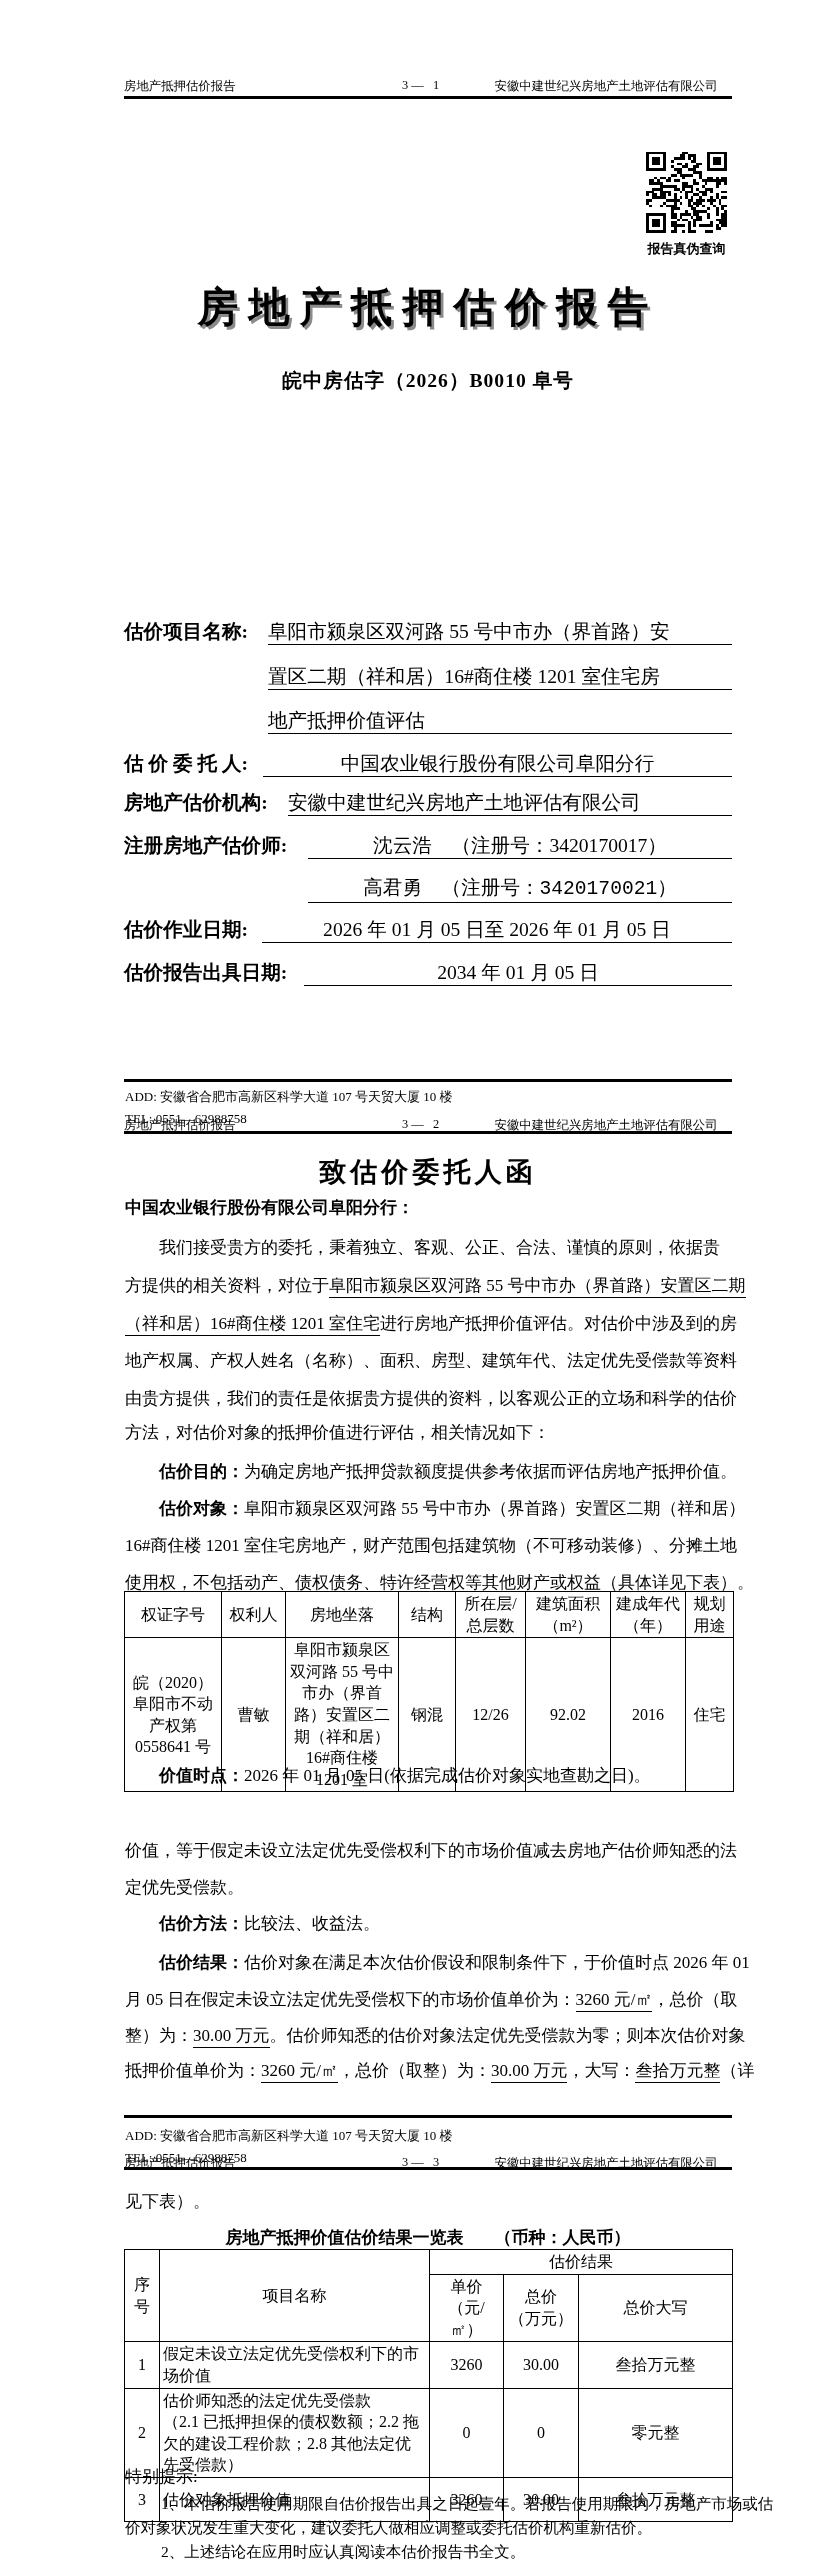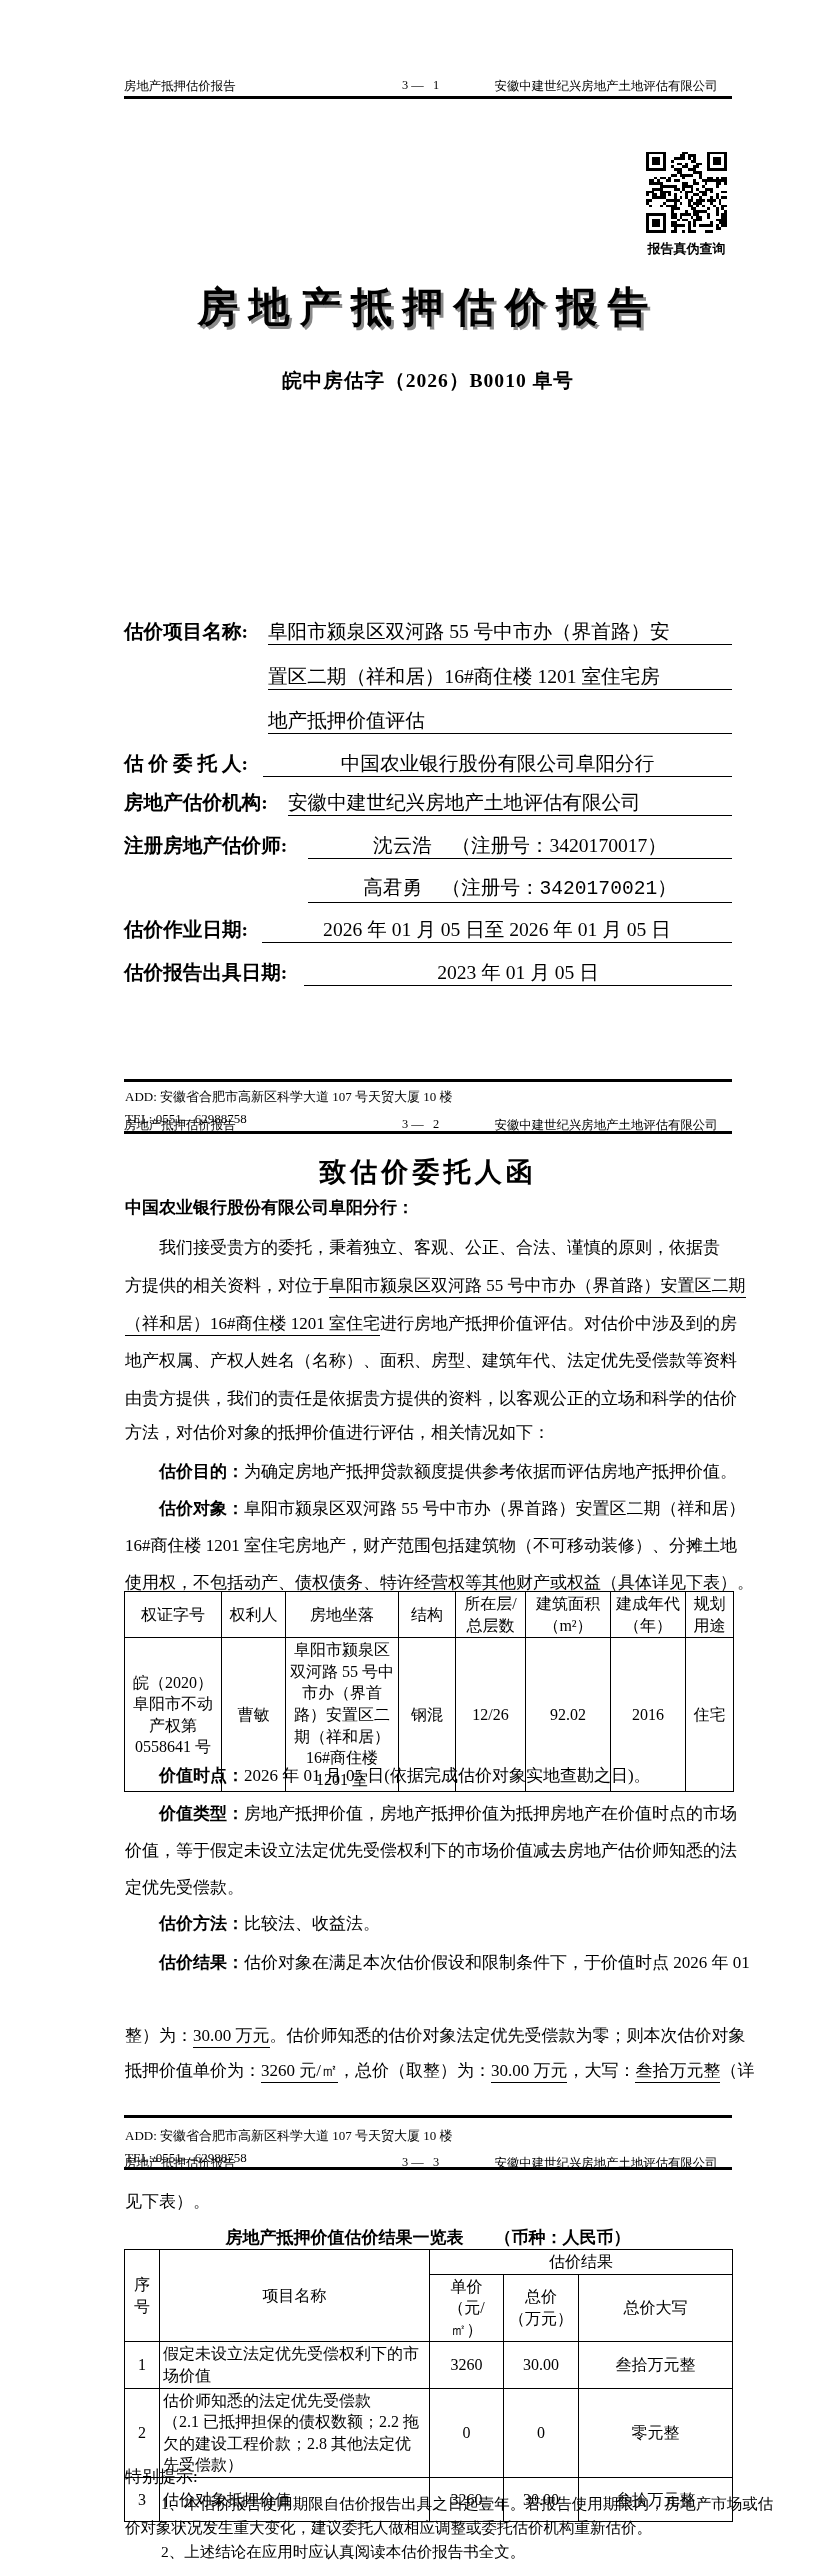--- a/index.html
+++ b/index.html
@@ -382,21 +382,21 @@
     <div class="cv-value cv-center">高君勇　（注册号：3420170021）</div>
   </div>
 
   <div class="cv-row" style="top:917px;">
     <span class="cv-label" style="width:138px;">估价作业日期:</span>
     <div class="cv-value cv-center">2026 年 01 月 05 日至 2026 年 01 月 05 日</div>
   </div>
 
   <div class="cv-row" style="top:960px;">
     <span class="cv-label" style="width:180px;">估价报告出具日期:</span>
-    <div class="cv-value cv-center">2023 年 01 月 05 日</div>
+    <div class="cv-value cv-center">2034 年 01 月 05 日</div>
   </div>
 
   <div class="rule" style="top:1079px;height:3.1px;"></div>
   <div class="ftr" style="top:1088px;">
     <div>ADD: 安徽省合肥市高新区科学大道 107 号天贸大厦 10 楼</div>
     <div>TEL: 0551—62988758</div>
   </div>
 
   <div class="hdr" style="top:1117px;">
     <span class="h-left">房地产抵押估价报告</span>
@@ -454,27 +454,27 @@
       <td>钢混</td>
       <td>12/26</td>
       <td>92.02</td>
       <td>2016</td>
       <td>住宅</td>
     </tr>
   </tbody>
     </table>
 
   <div class="bl ind" style="top:1766px;"><span class="lbl">价值时点：</span><span>2026 年 01 月 05 日(依据完成估价对象实地查勘之日)。</span></div>
-  <div class="bl ind" style="top:1804px;"><span class="lbl">价值类型：</span><span>房地产抵押价值，房地产抵押价值为抵押房地产在价值时点的市场</span></div>
   <div class="bl" style="top:1841px;">价值，等于假定未设立法定优先受偿权利下的市场价值减去房地产估价师知悉的法</div>
   <div class="bl" style="top:1878px;">定优先受偿款。</div>
 
   <div class="bl ind" style="top:1914px;"><span class="lbl">估价方法：</span><span>比较法、收益法。</span></div>
 
   <div class="bl ind" style="top:1953px;"><span class="lbl">估价结果：</span><span>估价对象在满足本次估价假设和限制条件下，于价值时点 2026 年 01</span></div>
+  <div class="bl" style="top:1990px;"><span>月 05 日在假定未设立法定优先受偿权下的市场价值单价为：</span><span class="u">3260 元/㎡</span><span>，总价（取</span></div>
   <div class="bl" style="top:2026px;"><span>整）为：</span><span class="u">30.00 万元</span><span>。估价师知悉的估价对象法定优先受偿款为零；则本次估价对象</span></div>
   <div class="bl" style="top:2061px;"><span>抵押价值单价为：</span><span class="u">3260 元/㎡</span><span>，总价（取整）为：</span><span class="u">30.00 万元</span><span>，大写：</span><span class="u">叁拾万元整</span><span>（详</span></div>
 
   <div class="rule" style="top:2115px;height:3.1px;"></div>
   <div class="ftr" style="top:2127px;">
     <div>ADD: 安徽省合肥市高新区科学大道 107 号天贸大厦 10 楼</div>
     <div>TEL: 0551—62988758</div>
   </div>
 
   <div class="hdr" style="top:2155px;">

